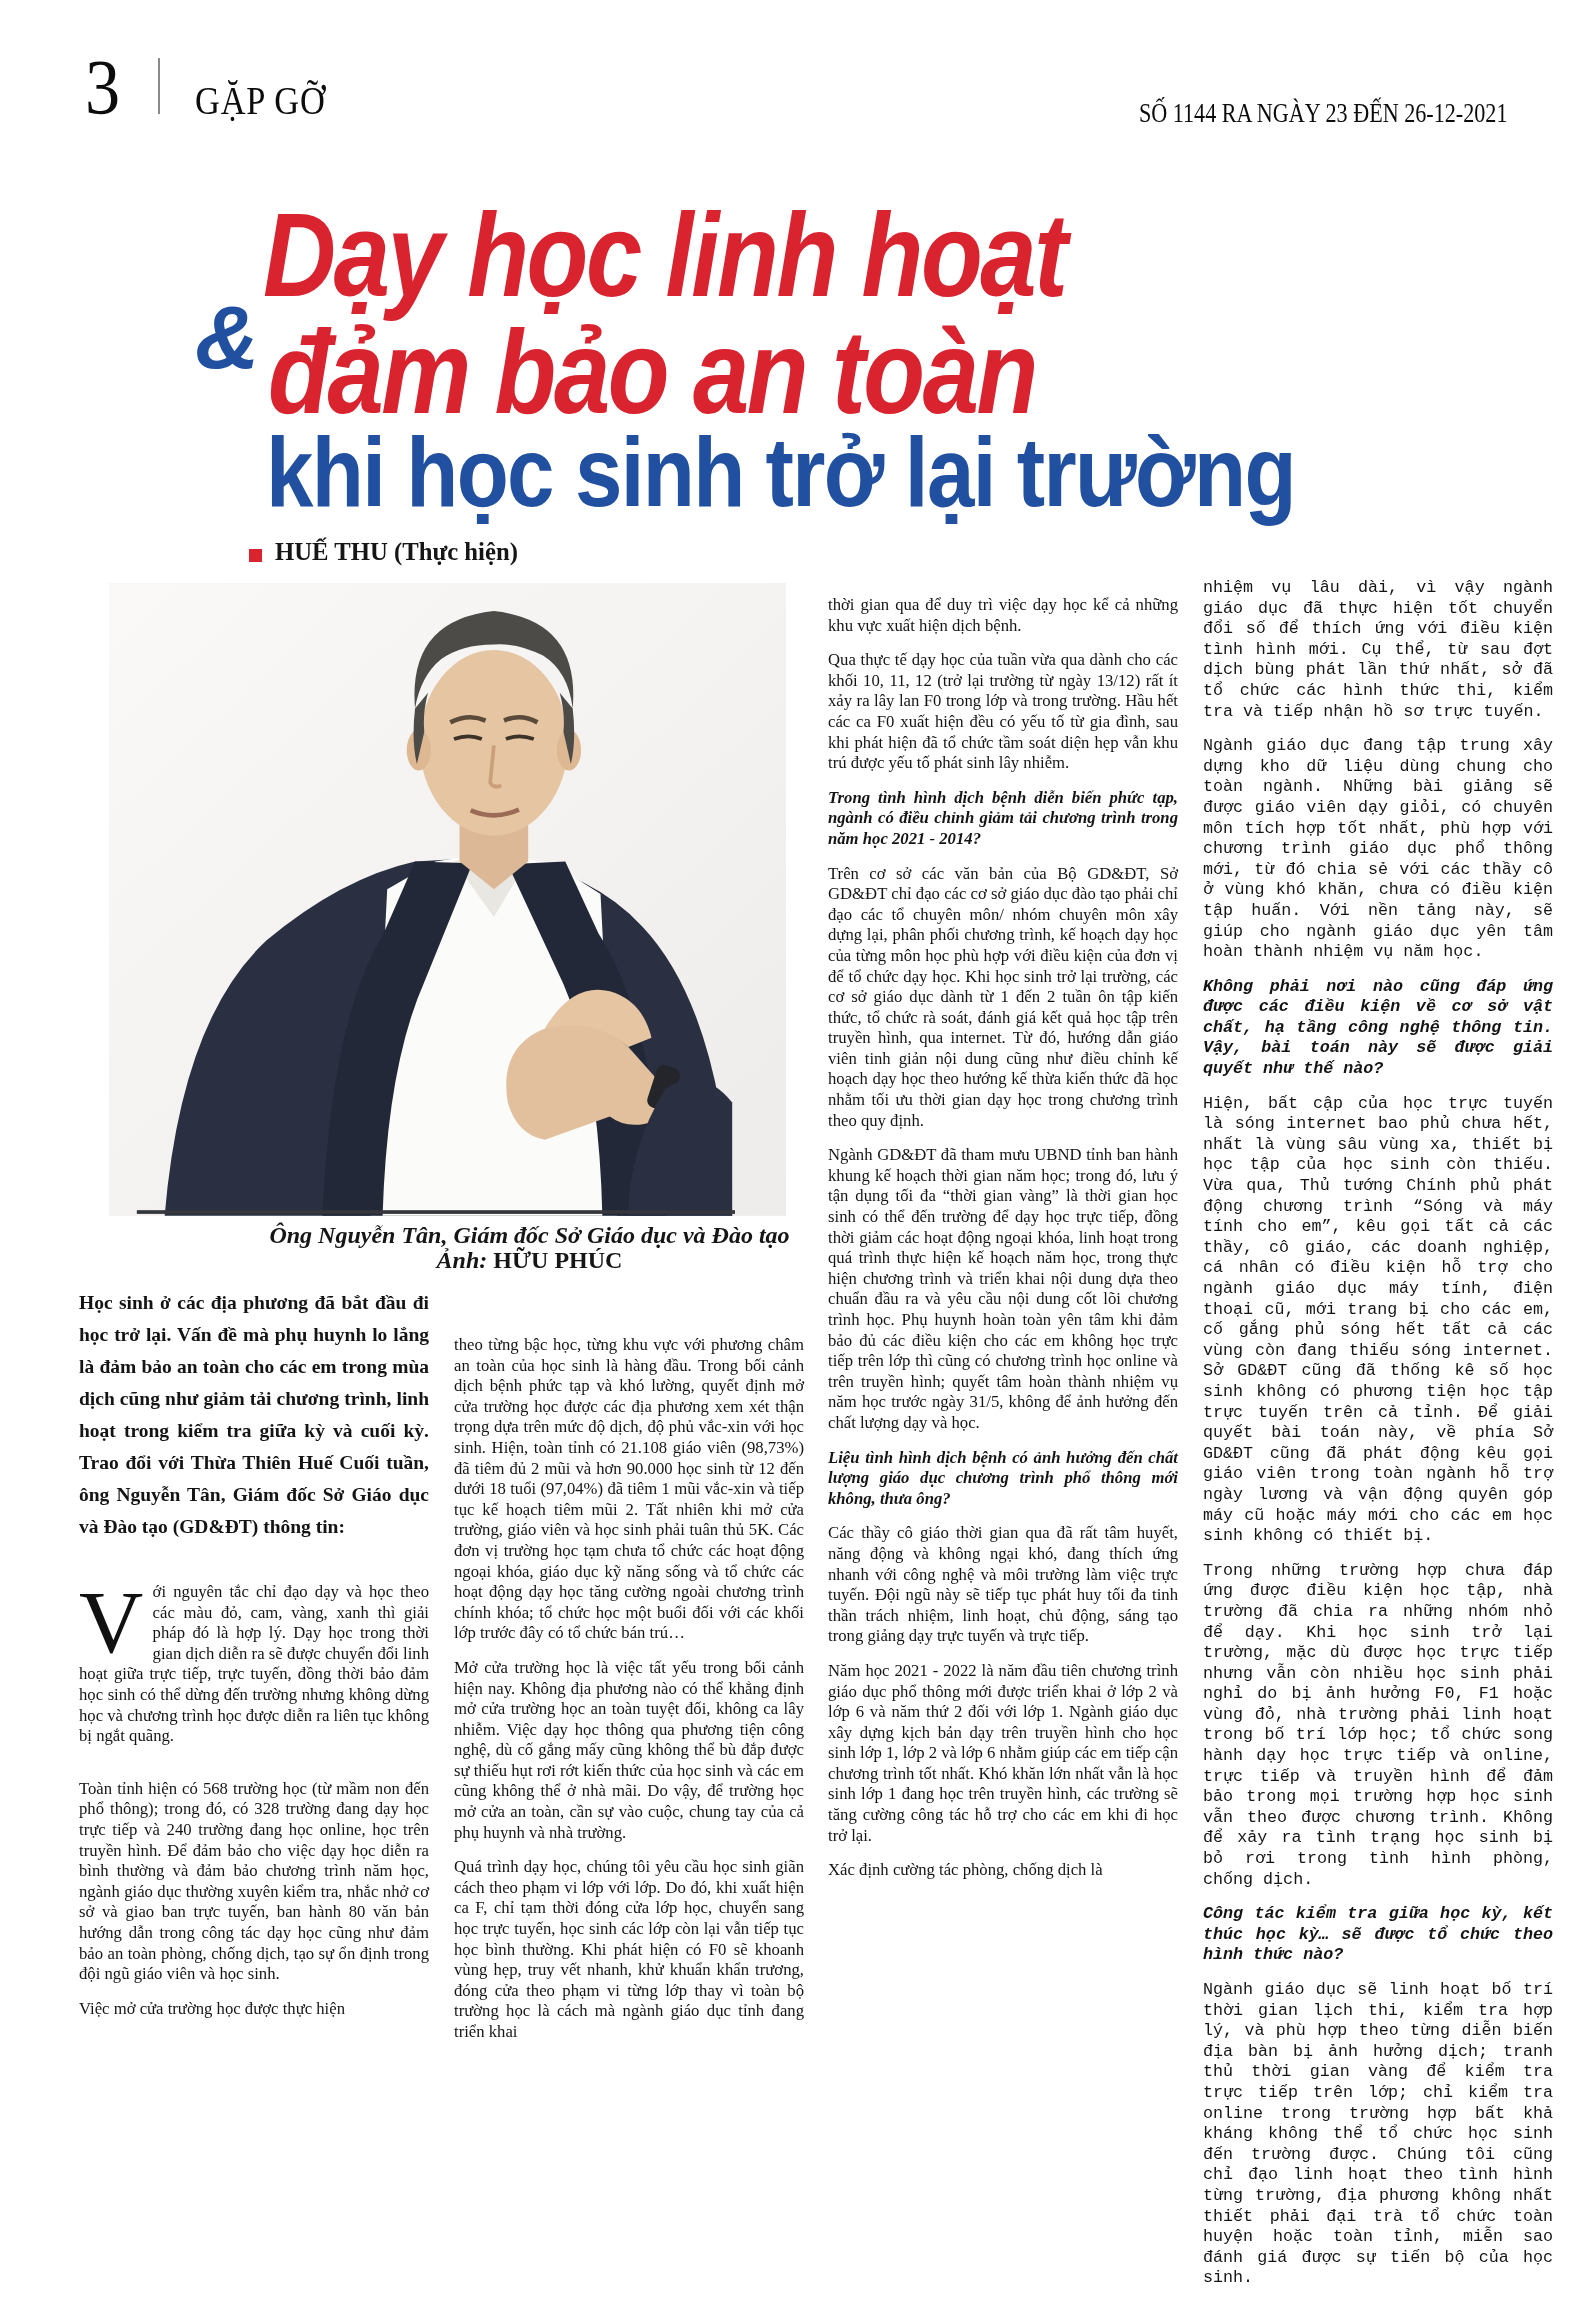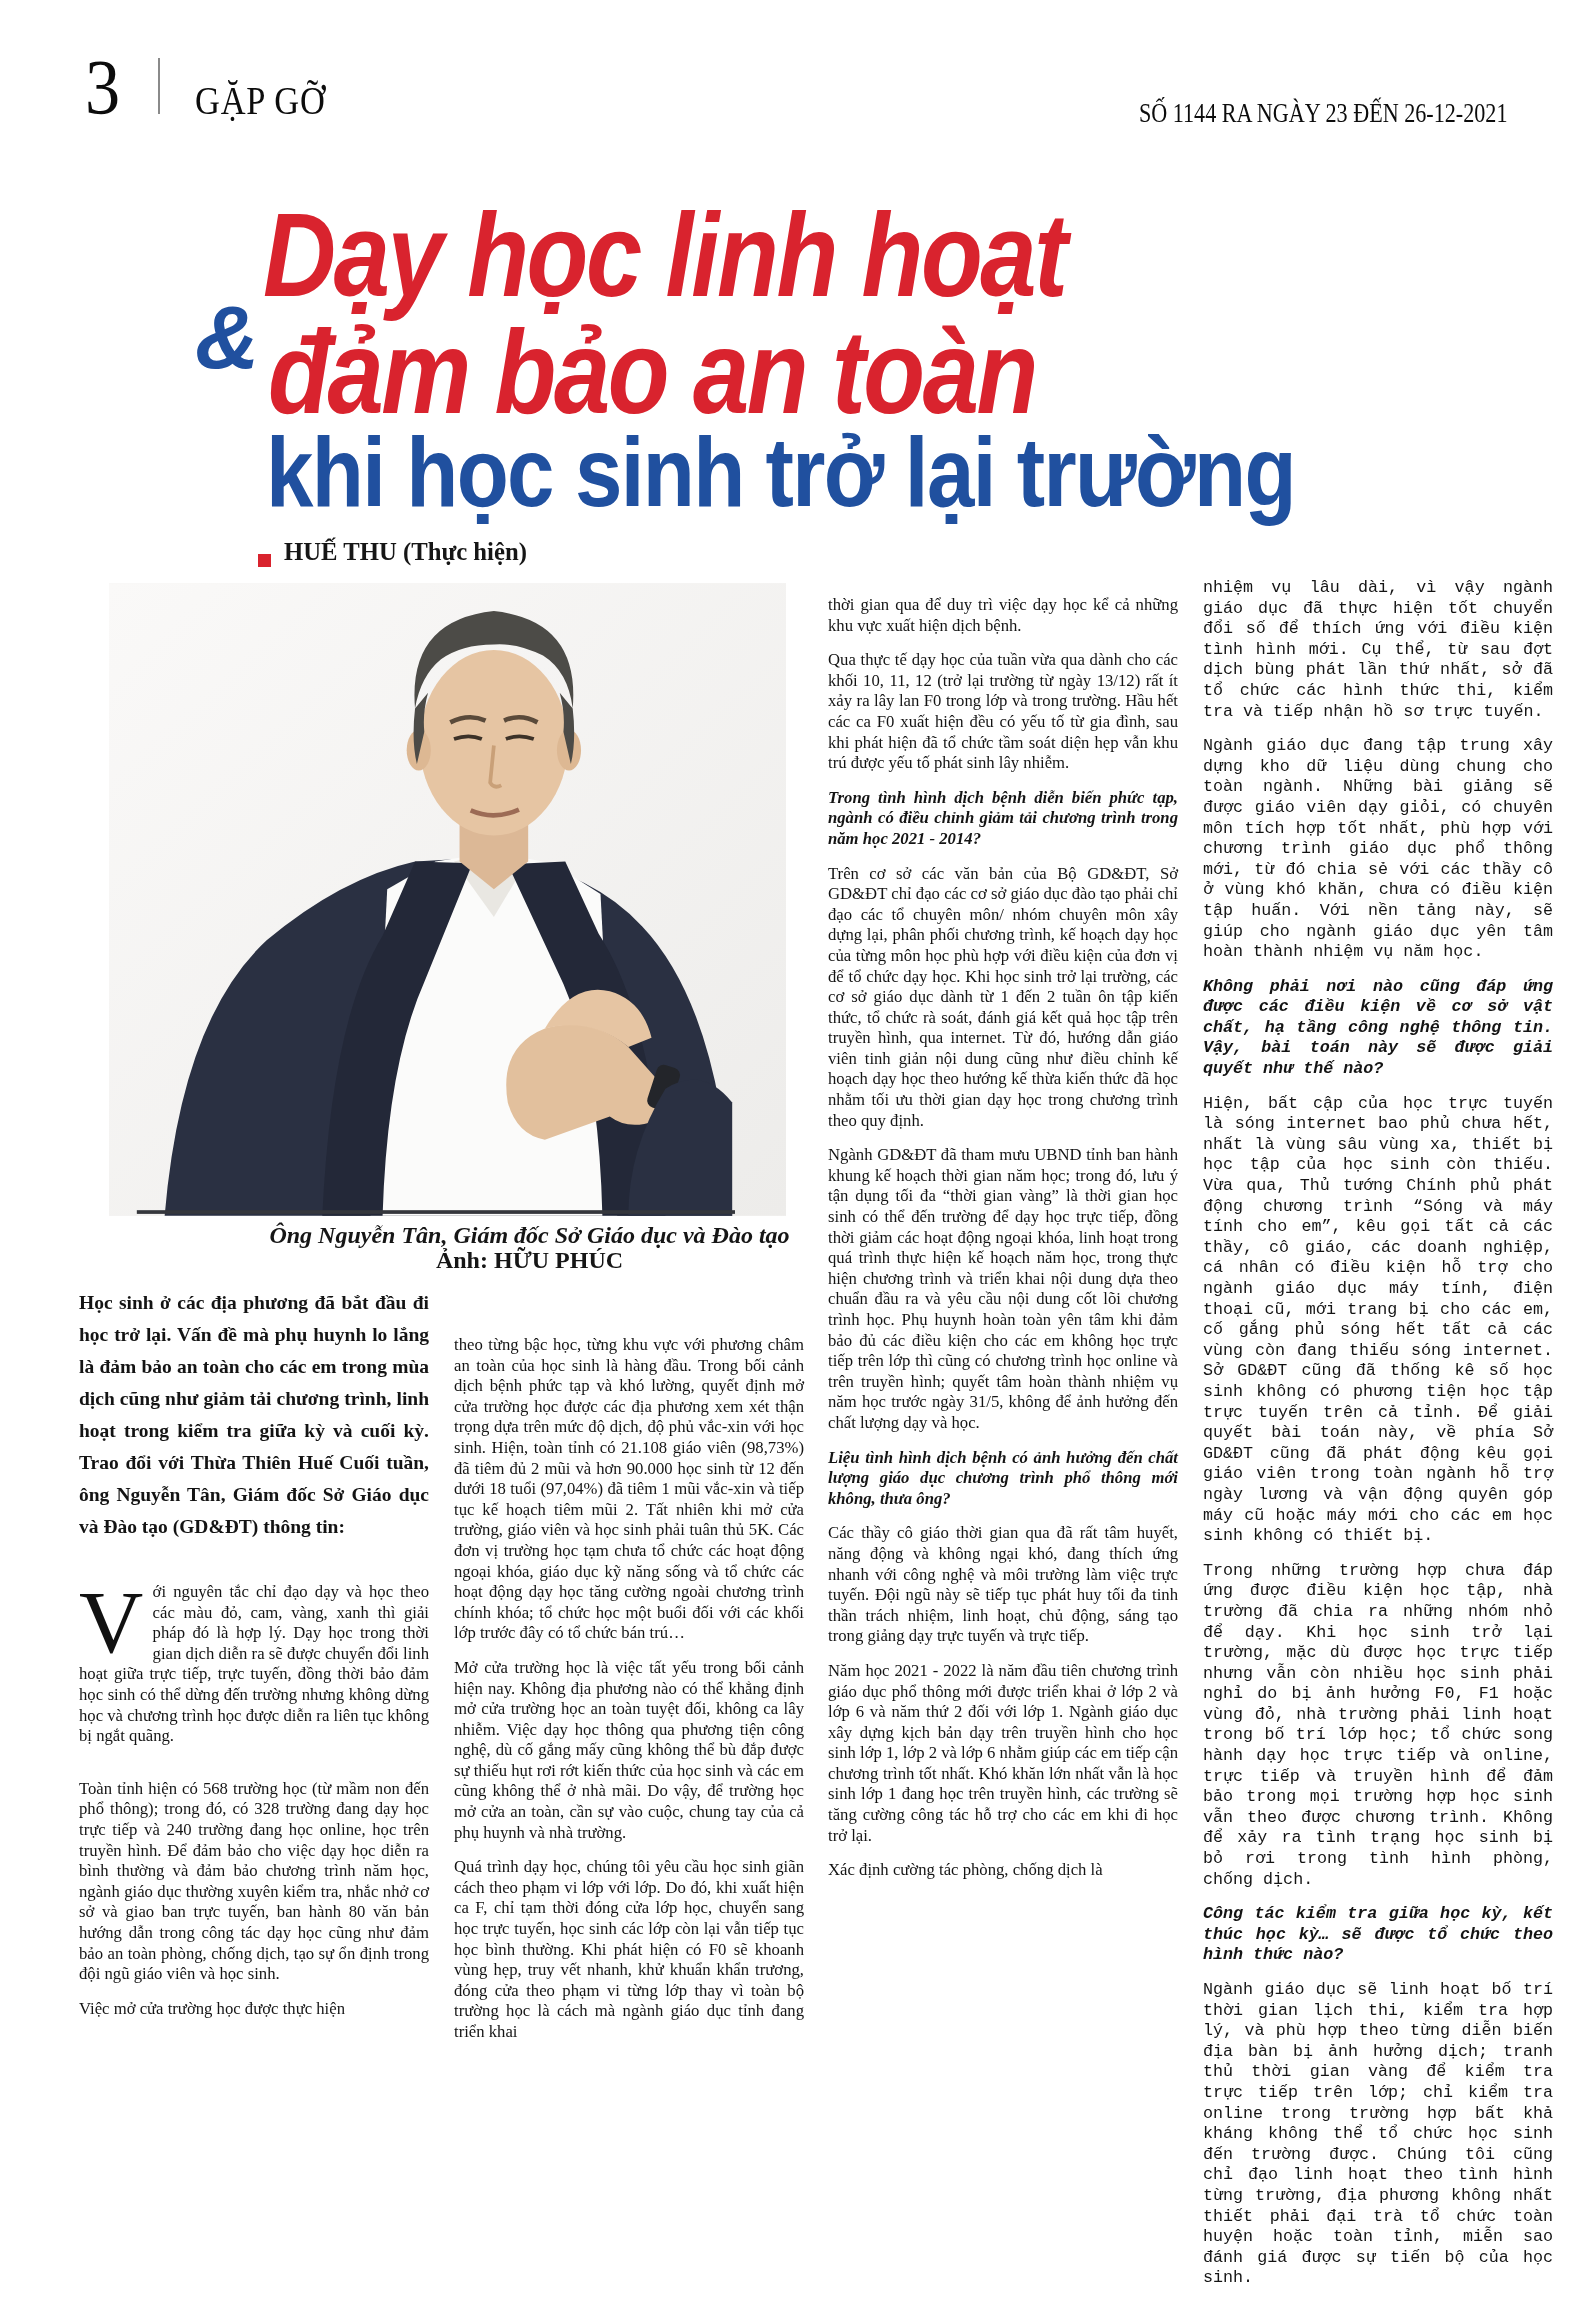--- a/index.html
+++ b/index.html
@@ -21,31 +21,31 @@
          transform:scaleX(.85);transform-origin:left top;white-space:nowrap;}
   .t-line1{left:263px;top:195px;}
   .t-line2{left:268px;top:312px;}
   .t-amp{position:absolute;left:195px;top:293px;font-family:"Liberation Sans",sans-serif;
          font-weight:bold;font-style:italic;font-size:89px;line-height:1;color:var(--blue,#20509f);}
   .t-blue{position:absolute;left:266px;top:423px;font-family:"Liberation Sans",sans-serif;font-weight:bold;
          font-size:98px;line-height:1;letter-spacing:-1.9px;color:var(--blue,#20509f);
          transform:scaleX(.87);transform-origin:left top;white-space:nowrap;}
 
   
-  .byline{position:absolute;left:258px;top:538px;display:flex;align-items:flex-end;}
+  .byline{position:absolute;left:249px;top:538px;display:flex;align-items:center;}
   .byline-square{width:13px;height:13px;background:var(--red,#d9232e);margin:6.5px 13px 0 0;flex:none;}
   .byline-text{font-size:26px;font-weight:bold;line-height:1.1;transform:scaleX(.95);transform-origin:left top;}
 
   
   .photo{position:absolute;left:109px;top:583px;width:677px;height:633px;}
   .photo svg{display:block;width:100%;height:100%;}
   .caption{position:absolute;left:200px;top:1223px;width:659px;text-align:center;
            font-size:24px;line-height:25px;font-weight:bold;}
   .caption .cap-line1{font-style:italic;}
-  .caption .credit-label{}
+  .caption .credit-label{font-style:italic;}
 
   
   .col{position:absolute;width:350px;font-size:16.7px;line-height:20.6px;text-align:justify;color:#141414;}
   #col1{left:79px;top:1287px;}
   #col2{left:454px;top:1287px;margin-top:48px;}
   #col3{left:828px;top:595px;}
   #col4{left:1203px;top:578px;font-family:Liberation Mono, monospace;}
   .blk{margin:0 0 14px 0;}
   .q{font-weight:bold;font-style:italic;}
   .closing{font-weight:bold;font-style:italic;}

